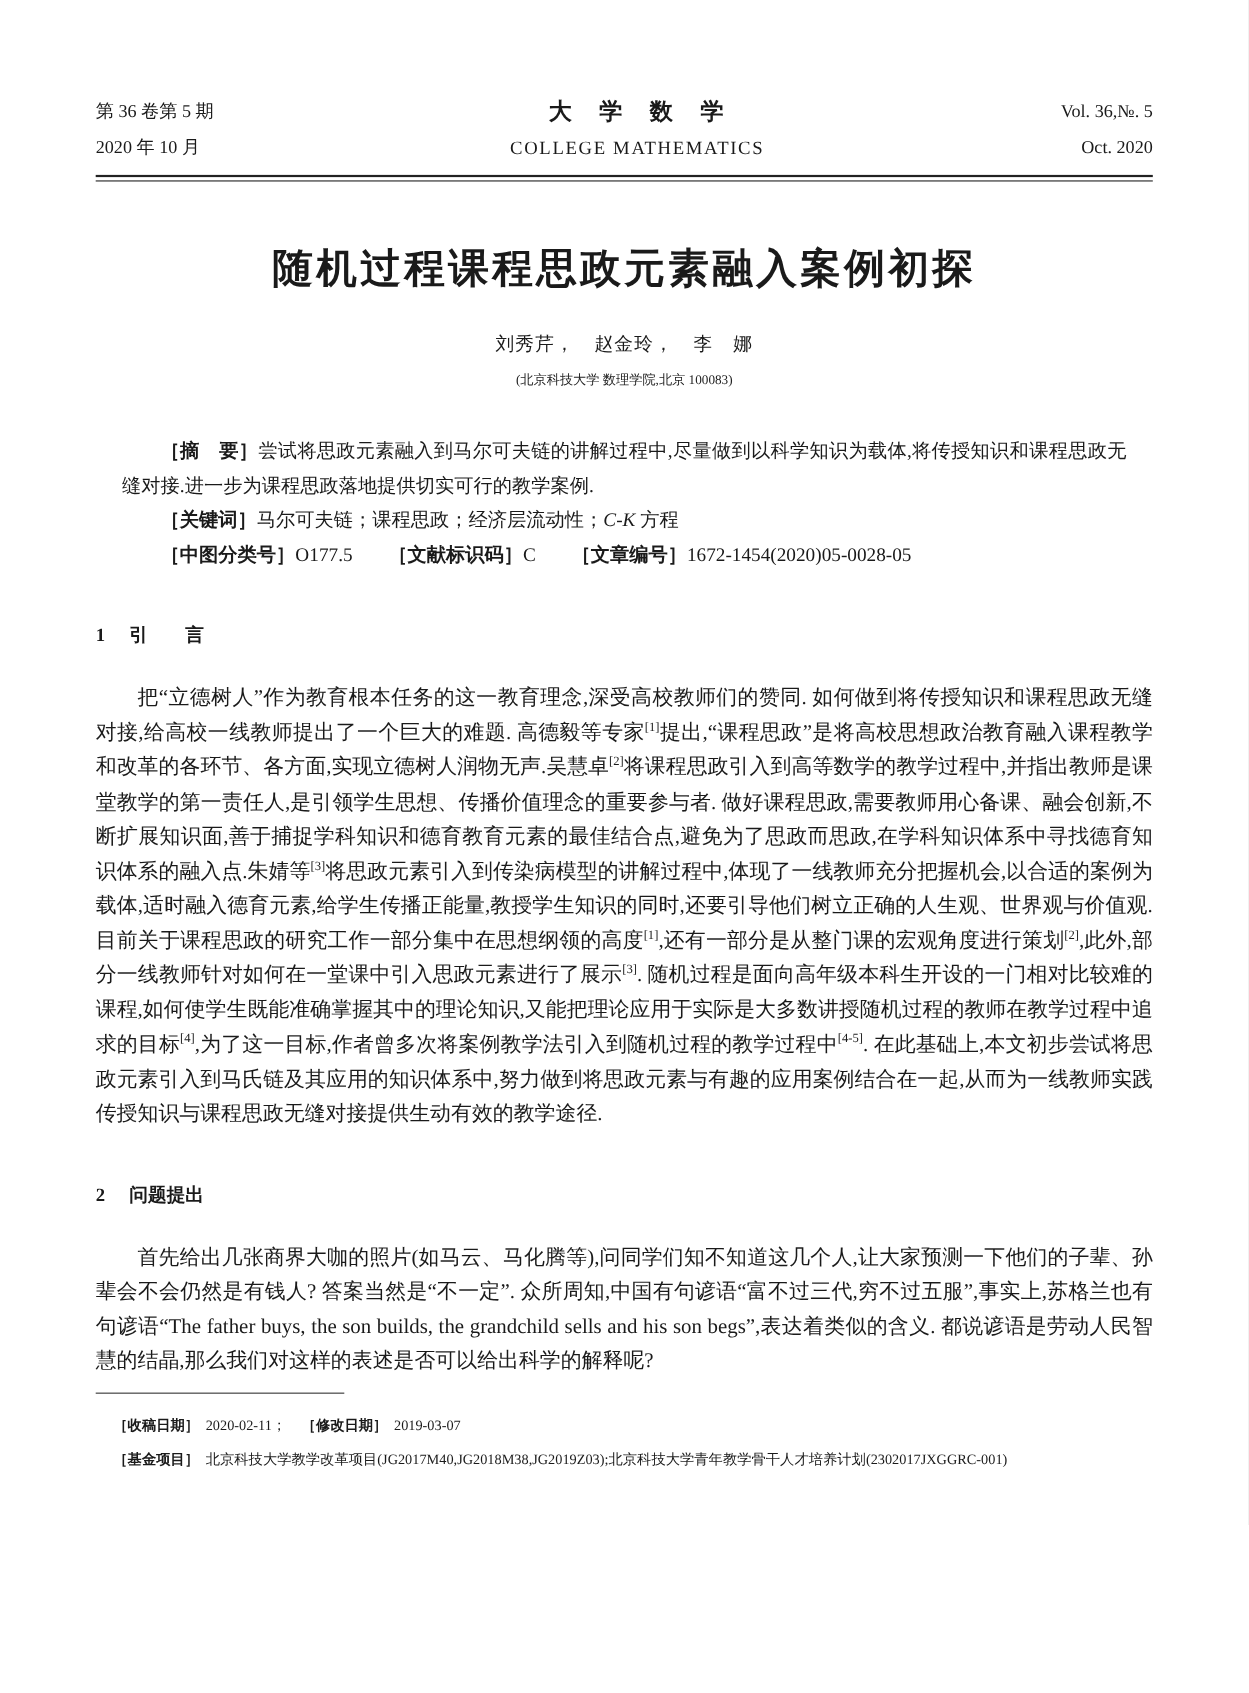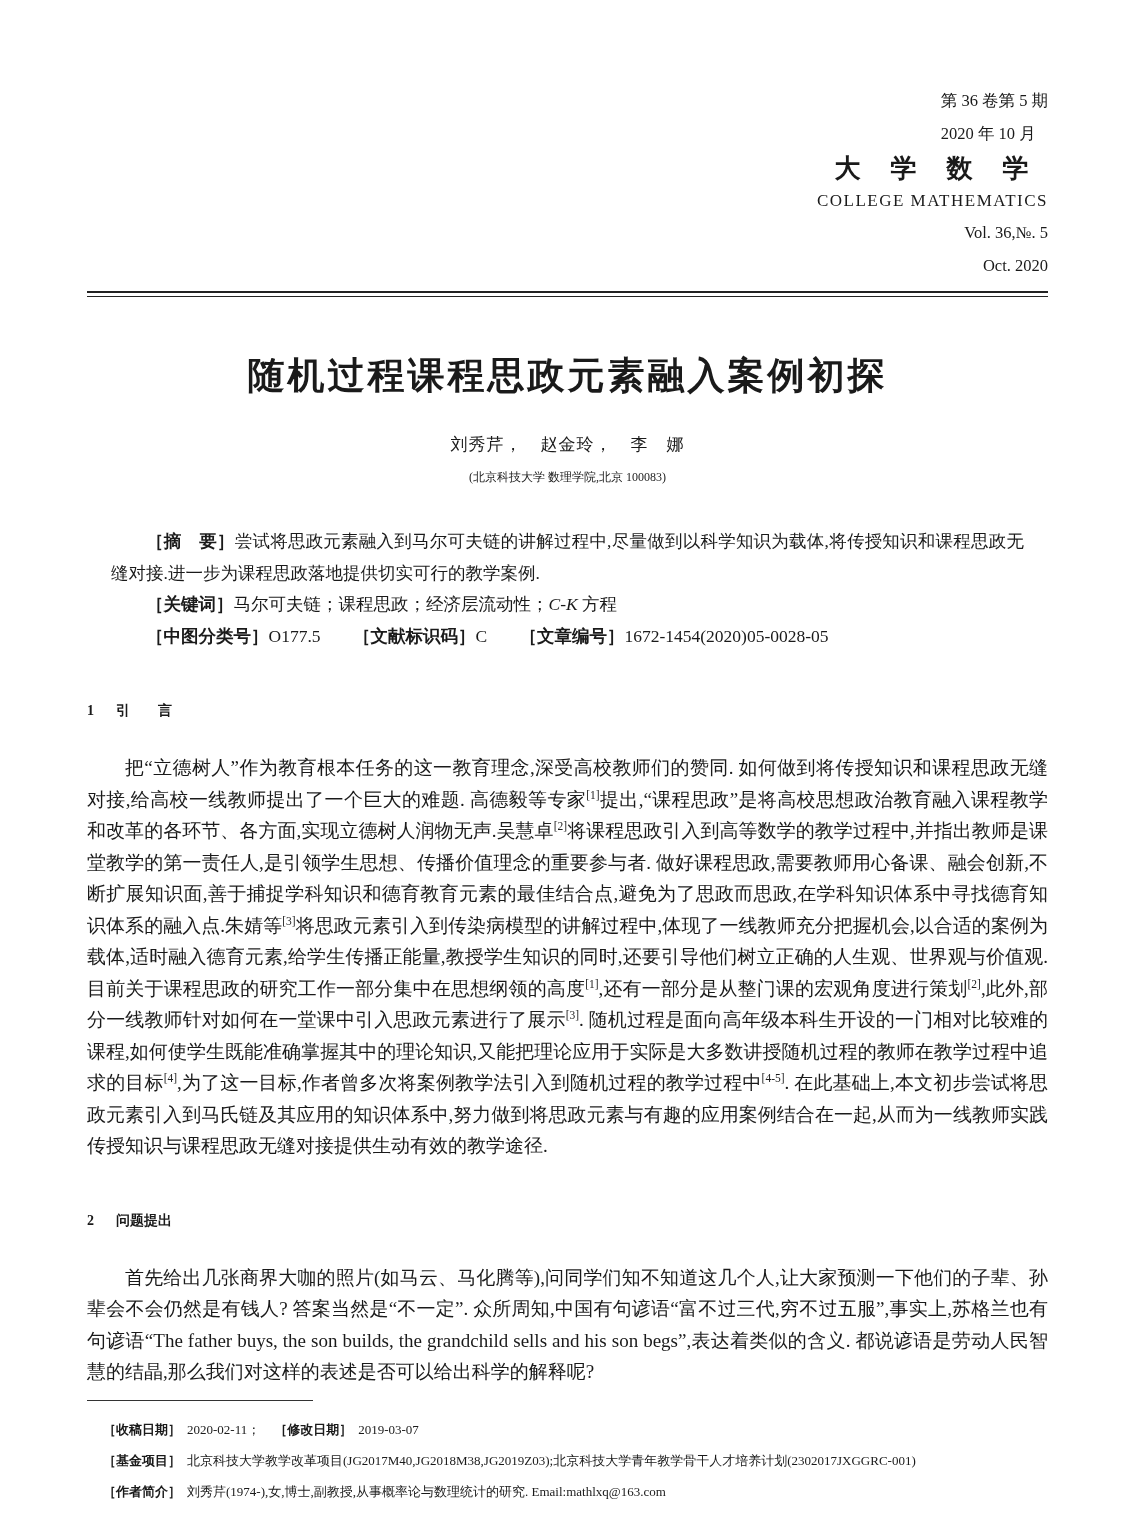--- a/index.html
+++ b/index.html
@@ -4,27 +4,27 @@
 <style>
   html,body{margin:0;padding:0;background:#e8e8e8;}
   .page{
     width:1135px;height:1539px;background:#ffffff;margin:0 auto;
     position:relative;overflow:hidden;color:#1a1a1a;
     font-family:"Liberation Serif","DejaVu Serif",serif;
   }
   .content{padding:84px 87px 0 87px;}
 
   
-  .jheader{display:flex;justify-content:space-between;align-items:flex-end;flex-direction:column;}
+  .jheader{display:flex;justify-content:space-between;align-items:flex-start;}
   .jh-left,.jh-right{font-size:16.5px;line-height:33px;white-space:nowrap;}
   .jh-right{text-align:right;}
   .jh-center{text-align:center;flex:1;}
   .jh-title-cn{
     font-family:"Liberation Sans","DejaVu Sans",sans-serif;
-    font-size:26px;font-weight:700;line-height:36px;letter-spacing:2px;
+    font-size:21px;font-weight:700;line-height:36px;letter-spacing:2px;
   }
   .jh-title-en{font-size:17px;line-height:30px;letter-spacing:1.5px;}
   .jrule{margin-top:9px;height:3px;border-top:2px solid #222;border-bottom:1px solid #222;}
 
   
   .a-title{
     margin-top:56px;text-align:center;
     font-family:"Liberation Sans","DejaVu Sans",sans-serif;
     font-size:37px;font-weight:700;letter-spacing:3px;line-height:46px;
   }
@@ -40,21 +40,21 @@
     margin-top:12px;
   }
   .kw-line,.clc-line{margin:0;text-indent:2em;}
   .clc-item{margin-right:28px;white-space:nowrap;}
   .italic{font-style:italic;}
 
   
   .sec-heading{
     margin:44px 0 0 0;
     font-family:"Liberation Sans","DejaVu Sans",sans-serif;
-    font-size:14px;font-weight:700;line-height:28px;
+    font-size:17px;font-weight:700;line-height:28px;
   }
   .sec-heading .sec-num{font-family:"Liberation Serif","DejaVu Serif",serif;margin-right:22px;}
   .body-para{
     margin:27px 0 0 0;font-size:19px;line-height:31.5px;
     text-align:justify;text-indent:2em;
   }
   sup.ref{font-size:11.5px;line-height:0;vertical-align:super;}
 
   
   .fn-divider{margin-top:12px;width:226px;border-top:1.5px solid #333;}
@@ -105,17 +105,16 @@
     <h2 class="sec-heading"><span class="sec-num">1</span><span>引　　言</span></h2>
     <p class="body-para"><span>把“立德树人”作为教育根本任务的这一教育理念,深受高校教师们的赞同. 如何做到将传授知识和课程思政无缝对接,给高校一线教师提出了一个巨大的难题. 高德毅等专家</span><sup class="ref">[1]</sup><span>提出,“课程思政”是将高校思想政治教育融入课程教学和改革的各环节、各方面,实现立德树人润物无声.吴慧卓</span><sup class="ref">[2]</sup><span>将课程思政引入到高等数学的教学过程中,并指出教师是课堂教学的第一责任人,是引领学生思想、传播价值理念的重要参与者. 做好课程思政,需要教师用心备课、融会创新,不断扩展知识面,善于捕捉学科知识和德育教育元素的最佳结合点,避免为了思政而思政,在学科知识体系中寻找德育知识体系的融入点.朱婧等</span><sup class="ref">[3]</sup><span>将思政元素引入到传染病模型的讲解过程中,体现了一线教师充分把握机会,以合适的案例为载体,适时融入德育元素,给学生传播正能量,教授学生知识的同时,还要引导他们树立正确的人生观、世界观与价值观. 目前关于课程思政的研究工作一部分集中在思想纲领的高度</span><sup class="ref">[1]</sup><span>,还有一部分是从整门课的宏观角度进行策划</span><sup class="ref">[2]</sup><span>,此外,部分一线教师针对如何在一堂课中引入思政元素进行了展示</span><sup class="ref">[3]</sup><span>. 随机过程是面向高年级本科生开设的一门相对比较难的课程,如何使学生既能准确掌握其中的理论知识,又能把理论应用于实际是大多数讲授随机过程的教师在教学过程中追求的目标</span><sup class="ref">[4]</sup><span>,为了这一目标,作者曾多次将案例教学法引入到随机过程的教学过程中</span><sup class="ref">[4-5]</sup><span>. 在此基础上,本文初步尝试将思政元素引入到马氏链及其应用的知识体系中,努力做到将思政元素与有趣的应用案例结合在一起,从而为一线教师实践传授知识与课程思政无缝对接提供生动有效的教学途径.</span></p>
 
     <h2 class="sec-heading"><span class="sec-num">2</span><span>问题提出</span></h2>
     <p class="body-para">首先给出几张商界大咖的照片(如马云、马化腾等),问同学们知不知道这几个人,让大家预测一下他们的子辈、孙辈会不会仍然是有钱人? 答案当然是“不一定”. 众所周知,中国有句谚语“富不过三代,穷不过五服”,事实上,苏格兰也有句谚语“The father buys, the son builds, the grandchild sells and his son begs”,表达着类似的含义. 都说谚语是劳动人民智慧的结晶,那么我们对这样的表述是否可以给出科学的解释呢?</p>
 
     <div class="fn-divider"></div>
     <div class="footnotes">
       <p class="fn"><span class="fn-label">［收稿日期］</span><span>2020-02-11；</span><span class="fn-sep"></span><span class="fn-label">［修改日期］</span><span>2019-03-07</span></p>
       <p class="fn"><span class="fn-label">［基金项目］</span><span>北京科技大学教学改革项目(JG2017M40,JG2018M38,JG2019Z03);北京科技大学青年教学骨干人才培养计划(2302017JXGGRC-001)</span></p>
-      <p class="fn"><span class="fn-label">［作者简介］</span><span>刘秀芹(1974-),女,博士,副教授,从事概率论与数理统计的研究.  Email:mathlxq@163.com</span></p>
     </div>
 
   </div>
 </div>
 
 </body></html>

